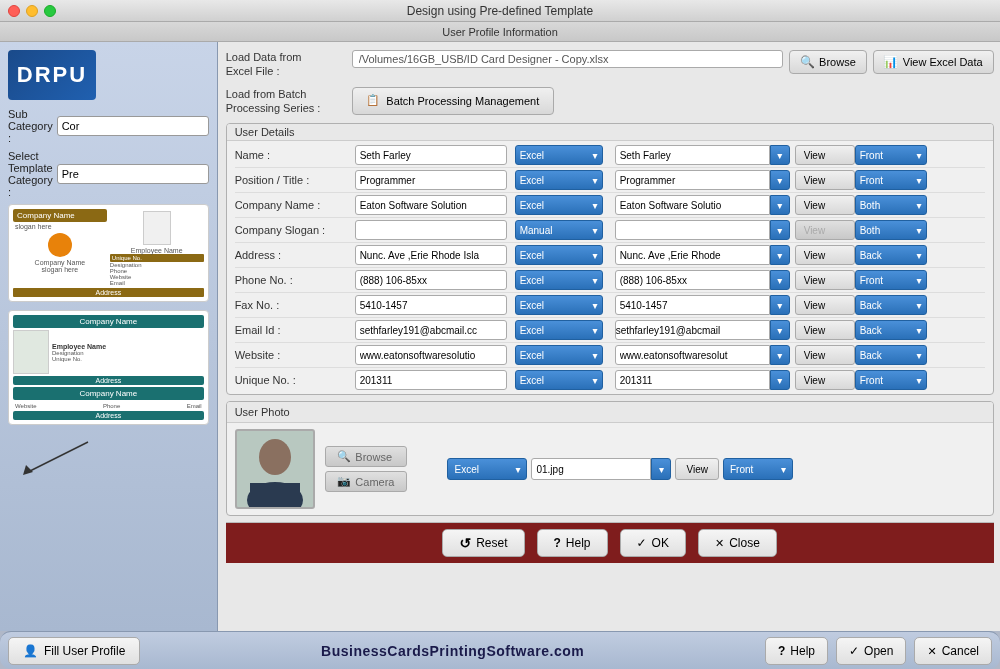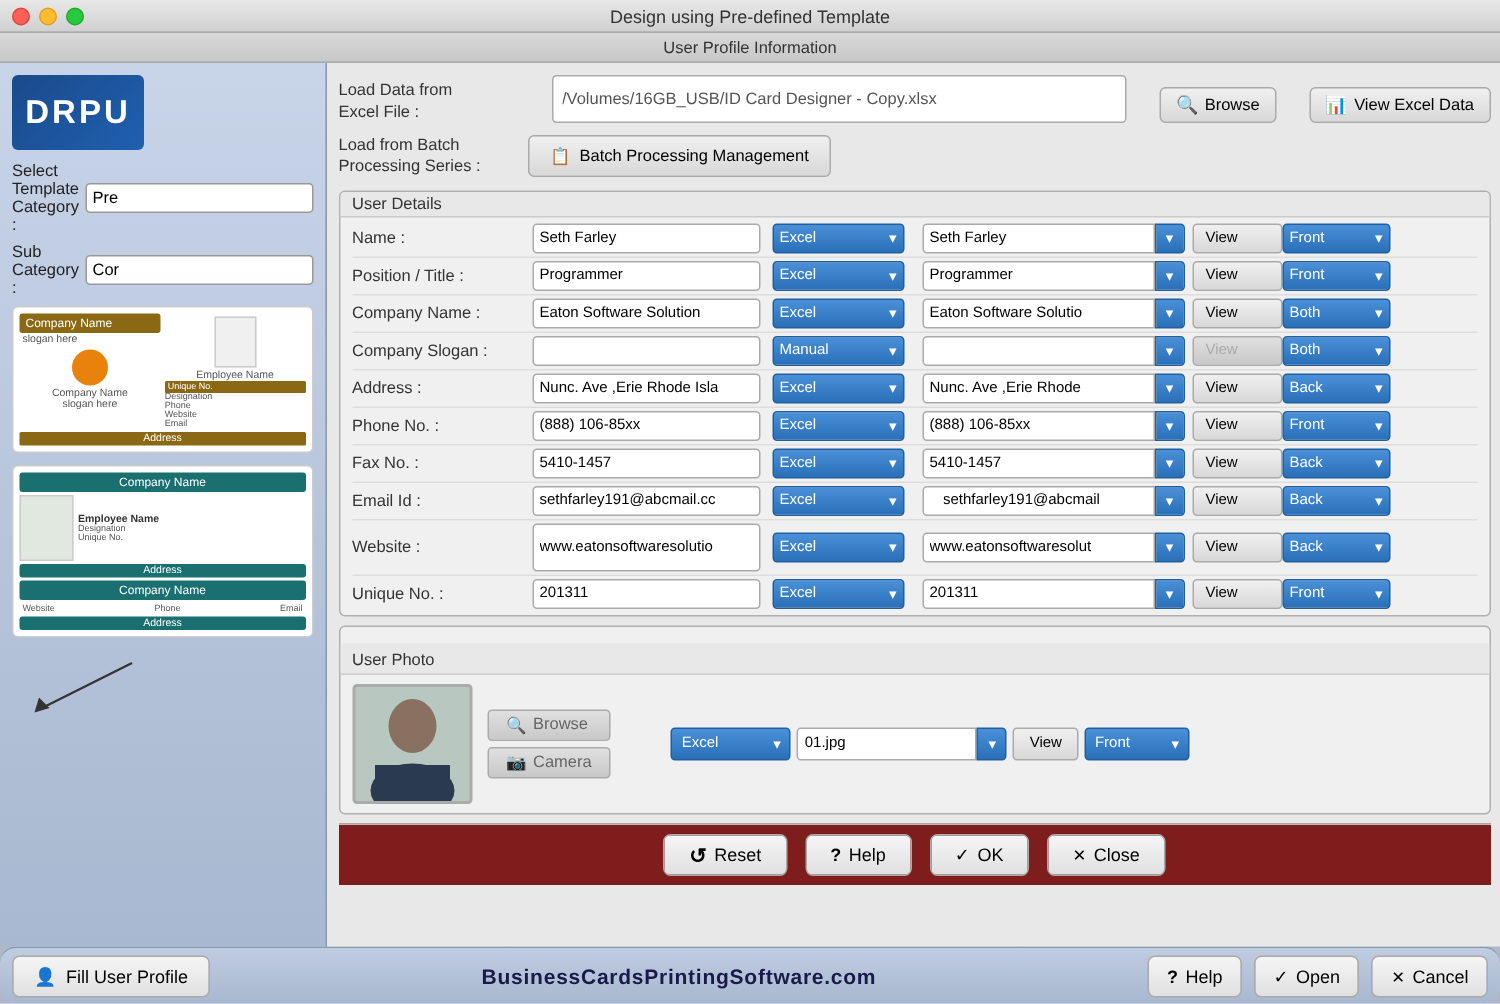--- a/index.html
+++ b/index.html
@@ -85,28 +85,28 @@
     
     .right-panel {
       flex: 1;
       background: #e8e8e8;
       display: flex;
       flex-direction: column;
       padding: 8px;
     }
 
     
-    .file-row { display: flex; align-items: flex-end; gap: 22px; margin-bottom: 8px; }
+    .file-row { display: flex; align-items: flex-start; gap: 6px; margin-bottom: 8px; }
     .file-label { font-size: 11px; color: #333; min-width: 120px; line-height: 1.3; }
     .file-path-input {
       flex: 1;
       background: white;
       border: 1px solid #aaa;
       border-radius: 3px;
-      height: 32px;
+      height: 18px;
       font-size: 11px;
       padding: 0 6px;
       color: #555;
     }
     .btn-browse {
       background: linear-gradient(to bottom, #f0f0f0, #d8d8d8);
       border: 1px solid #aaa;
       border-radius: 4px;
       padding: 2px 10px;
       font-size: 11px;
@@ -285,26 +285,26 @@
   <span class="sub-title-text">User Profile Information</span>
 </div>
 
 <div class="main-layout">
 
   <div class="sidebar">
     <div class="drpu-logo">
       <span>DRPU</span>
     </div>
     <div class="sidebar-select-row">
+      <span class="sidebar-label">Sub Category :</span>
+      <input class="sidebar-input" type="text" value="Cor" style="">
+    </div>
+    <div class="sidebar-select-row">
       <span class="sidebar-label">Select Template Category :</span>
       <input class="sidebar-input" type="text" value="Pre" style="">
-    </div>
-    <div class="sidebar-select-row">
-      <span class="sidebar-label">Sub Category :</span>
-      <input class="sidebar-input" type="text" value="Cor" style="">
     </div>
 
     <div class="template-preview">
       <div style="display:grid; grid-template-columns:1fr 1fr; gap:3px;">
         <div>
           <div class="card-brown">Company Name</div>
           <div style="font-size:7px;color:#555;padding:1px 2px;">slogan here</div>
           <div class="card-orange"></div>
           <div style="font-size:7px;color:#555;text-align:center;">Company Name</div>
           <div style="font-size:7px;color:#555;text-align:center;">slogan here</div>
@@ -499,32 +499,32 @@
     </div>
   </div>
           <div class="data-row">
     <span style="font-size:11px;color:#333;">Email Id :</span>
     <input type="text" style="background: white; border: 1px solid rgb(170, 170, 170); border-radius: 3px; height: 20px; font-size: 10px; padding: 0px 4px; width: 152px;" value="sethfarley191@abcmail.cc">
     <div style="background:linear-gradient(to bottom,#4a90d9,#2a70b8);color:white;border:1px solid #2060a0;border-radius:3px;height:20px;font-size:10px;padding:0 4px;display:flex;align-items:center;justify-content:space-between;width:88px;cursor:pointer;">
       <span>Excel</span>
       <span>▾</span>
     </div>
     <div style="display:flex;align-items:center;gap:0;">
-      <input type="text" style="background: white; border: 1px solid rgb(170, 170, 170); border-radius: 3px 0px 0px 3px; height: 20px; font-size: 10px; padding: 0px 13px; width: 155px;" value="sethfarley191@abcmail">
+      <input type="text" style="background: white; border: 1px solid rgb(170, 170, 170); border-radius: 3px 0px 0px 3px; height: 20px; font-size: 10px; padding: 0px 0; width: 155px;" value="sethfarley191@abcmail">
       <div style="background:linear-gradient(to bottom,#4a90d9,#2a70b8);color:white;border:1px solid #2060a0;border-radius:0 3px 3px 0;height:20px;font-size:10px;width:20px;display:flex;align-items:center;justify-content:center;cursor:pointer;">▾</div>
     </div>
     <button style="background:linear-gradient(to bottom,#f0f0f0,#d8d8d8);border:1px solid #aaa;border-radius:3px;padding:0 8px;height:20px;font-size:10px;cursor:pointer;display:flex;align-items:center;">View</button>
     <div style="background:linear-gradient(to bottom,#4a90d9,#2a70b8);color:white;border:1px solid #2060a0;border-radius:3px;height:20px;font-size:10px;padding:0 4px;display:flex;align-items:center;justify-content:space-between;width:72px;cursor:pointer;">
       <span>Back</span>
       <span>▾</span>
     </div>
   </div>
           <div class="data-row">
     <span style="font-size:11px;color:#333;">Website :</span>
-    <input type="text" style="background: white; border: 1px solid rgb(170, 170, 170); border-radius: 3px; height: 32px; font-size: 10px; padding: 0px 4px; width: 152px;" value="www.eatonsoftwaresolutio">
+    <input type="text" style="background: white; border: 1px solid rgb(170, 170, 170); border-radius: 3px; height: 20px; font-size: 10px; padding: 0px 4px; width: 152px;" value="www.eatonsoftwaresolutio">
     <div style="background:linear-gradient(to bottom,#4a90d9,#2a70b8);color:white;border:1px solid #2060a0;border-radius:3px;height:20px;font-size:10px;padding:0 4px;display:flex;align-items:center;justify-content:space-between;width:88px;cursor:pointer;">
       <span>Excel</span>
       <span>▾</span>
     </div>
     <div style="display:flex;align-items:center;gap:0;">
       <input type="text" style="background: white; border: 1px solid rgb(170, 170, 170); border-radius: 3px 0px 0px 3px; height: 20px; font-size: 10px; padding: 0px 4px; width: 155px;" value="www.eatonsoftwaresolut">
       <div style="background:linear-gradient(to bottom,#4a90d9,#2a70b8);color:white;border:1px solid #2060a0;border-radius:0 3px 3px 0;height:20px;font-size:10px;width:20px;display:flex;align-items:center;justify-content:center;cursor:pointer;">▾</div>
     </div>
     <button style="background:linear-gradient(to bottom,#f0f0f0,#d8d8d8);border:1px solid #aaa;border-radius:3px;padding:0 8px;height:20px;font-size:10px;cursor:pointer;display:flex;align-items:center;">View</button>
     <div style="background:linear-gradient(to bottom,#4a90d9,#2a70b8);color:white;border:1px solid #2060a0;border-radius:3px;height:20px;font-size:10px;padding:0 4px;display:flex;align-items:center;justify-content:space-between;width:72px;cursor:pointer;">
@@ -546,21 +546,21 @@
     <button style="background:linear-gradient(to bottom,#f0f0f0,#d8d8d8);border:1px solid #aaa;border-radius:3px;padding:0 8px;height:20px;font-size:10px;cursor:pointer;display:flex;align-items:center;">View</button>
     <div style="background:linear-gradient(to bottom,#4a90d9,#2a70b8);color:white;border:1px solid #2060a0;border-radius:3px;height:20px;font-size:10px;padding:0 4px;display:flex;align-items:center;justify-content:space-between;width:72px;cursor:pointer;">
       <span>Front</span>
       <span>▾</span>
     </div>
   </div>
         </div>
     </div>
 
     <div class="section-box">
-      <div style="padding:3px 8px; background:#e8e8e8; border-bottom:1px solid #ccc;margin-top:11px;">
+      <div style="padding:3px 8px; background:#e8e8e8; border-bottom:1px solid #ccc;">
         <span style="font-size:11px;font-weight:500;color:#333;">User Photo</span>
       </div>
       <div style="display:flex;align-items:center;gap:10px;padding:6px 8px;">
 
         <div style="width:80px;height:80px;background:#b8c8c0;border:2px solid #aaa;border-radius:3px;overflow:hidden;display:flex;align-items:flex-end;justify-content:center;">
           <svg width="70" height="72" viewBox="0 0 70 72">
             <ellipse cx="35" cy="22" rx="16" ry="18" fill="#8a7060"></ellipse>
             <ellipse cx="35" cy="65" rx="28" ry="18" fill="#2a3a50"></ellipse>
             <rect x="10" y="48" width="50" height="24" fill="#2a3a50"></rect>
           </svg>

